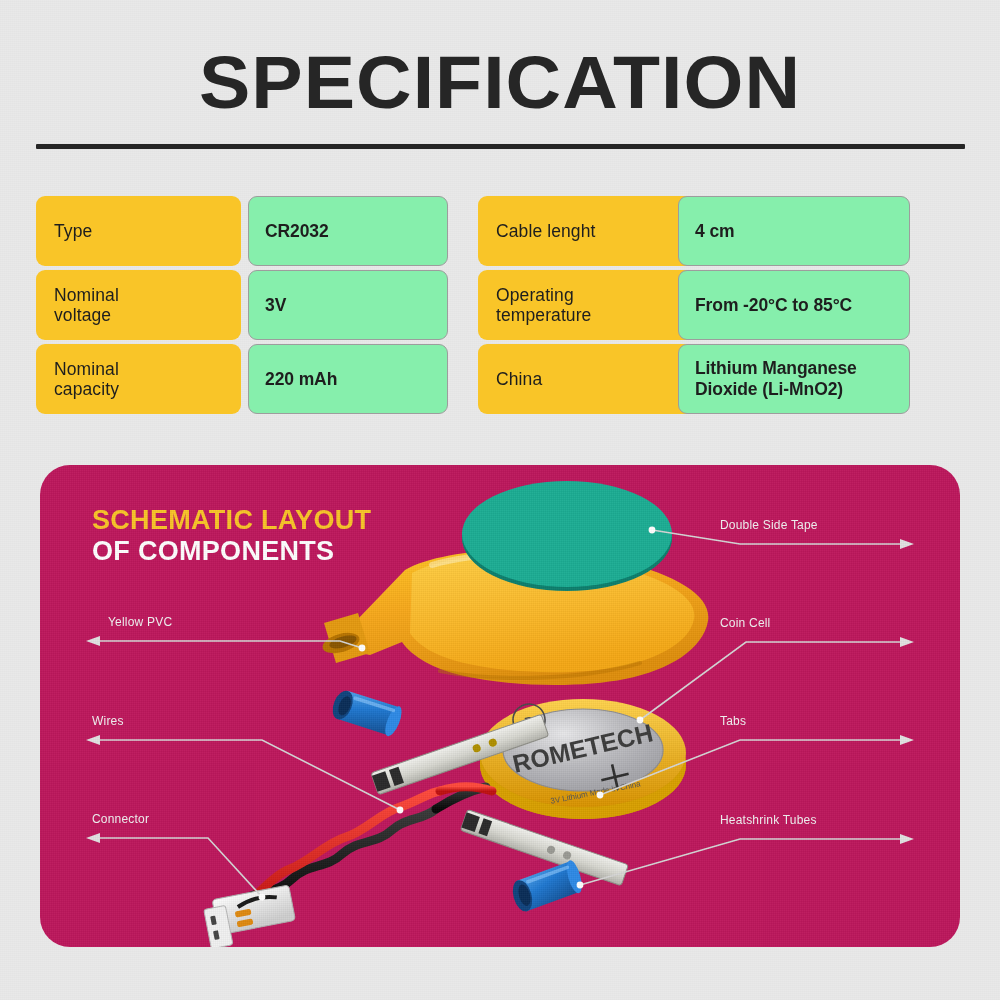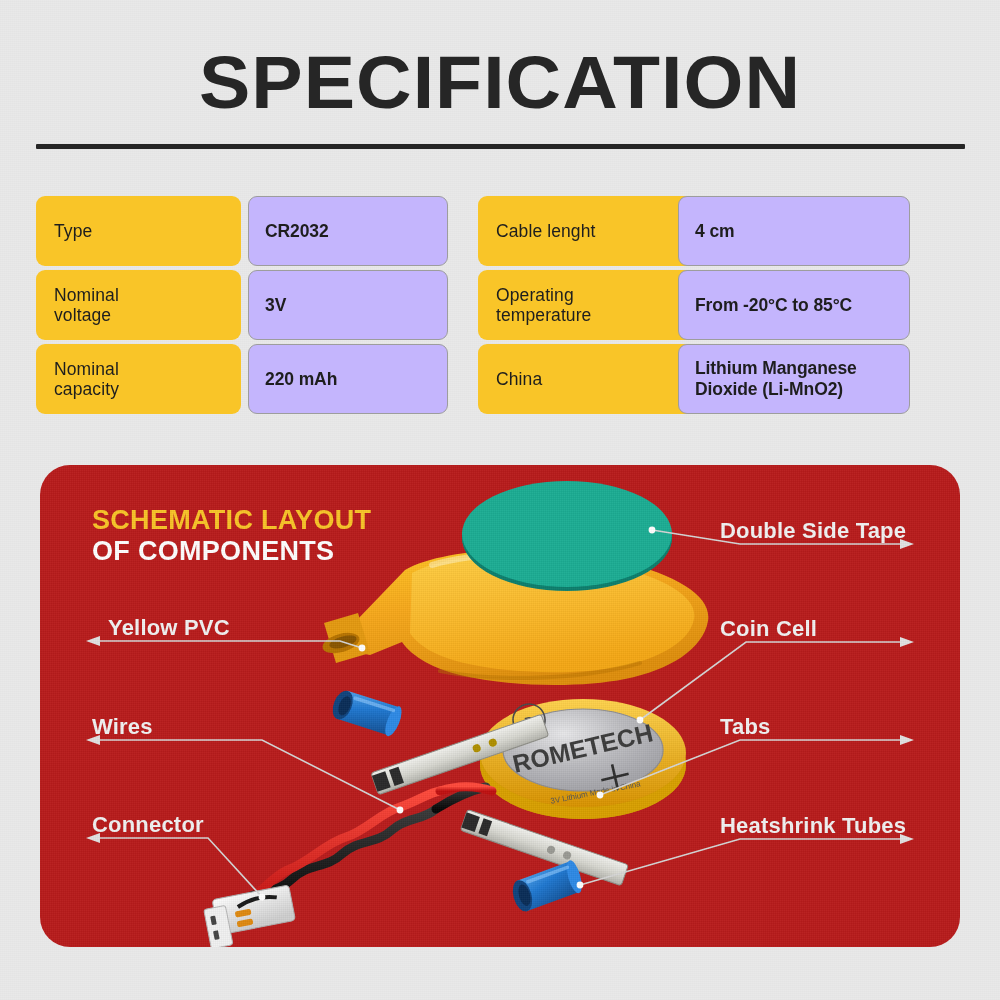--- a/index.html
+++ b/index.html
@@ -53,39 +53,39 @@
     background:#F9C528;
     border-radius:9px;
     display:flex;align-items:center;
     box-sizing:border-box;padding:0 18px;
     font-size:17.5px;line-height:20px;
     color:#1e1e1e;
     letter-spacing:.1px;
   }
   .spec-val{
     position:absolute;left:212px;top:0;width:200px;height:70px;
-    background:#c4b5fd;
+    background:#86efac;
     border:1.4px solid #9d9d9d;
     border-radius:9px;
     display:flex;align-items:center;
     box-sizing:border-box;padding:0 16px;
     font-size:17.5px;line-height:21px;
     font-weight:bold;
     color:#1e1e1e;
     letter-spacing:-.1px;
   }
   
   .spec-col.right .spec-key{width:234px;}
   .spec-col.right .spec-val{left:200px;width:232px;}
   .spec-key span,.spec-val span{display:block;}
 
   
   .panel{
     position:absolute;left:40px;top:465px;width:920px;height:482px;
-    background:#b91c1c;
+    background:#be185d;
     border-radius:30px;
     overflow:hidden;
   }
   .panel-noise{
     position:absolute;inset:0;pointer-events:none;z-index:40;
     opacity:.55;
     background-image:
       repeating-linear-gradient(0deg, rgba(255,255,255,.035) 0 1px, rgba(0,0,0,.05) 1px 2px),
       repeating-linear-gradient(90deg, rgba(255,255,255,.03) 0 1px, rgba(0,0,0,.045) 1px 2px);
   }
@@ -98,21 +98,21 @@
   }
   .panel-title .l2{
     font-size:27px;font-weight:bold;color:#ffffff;letter-spacing:.3px;
     line-height:31px;white-space:nowrap;
   }
 
   
   .callout{position:absolute;z-index:30;}
   .callout .lbl{
     position:absolute;white-space:nowrap;
-    font-size:22px;font-weight:bold;color:#f2f2f2;
+    font-size:12px;font-weight:normal;color:#f2f2f2;
     letter-spacing:.2px;
   }
   .leader{position:absolute;z-index:25;overflow:visible;}
 
   
   .art{position:absolute;inset:0;z-index:10;}
 </style>
 </head>
 <body>
 

